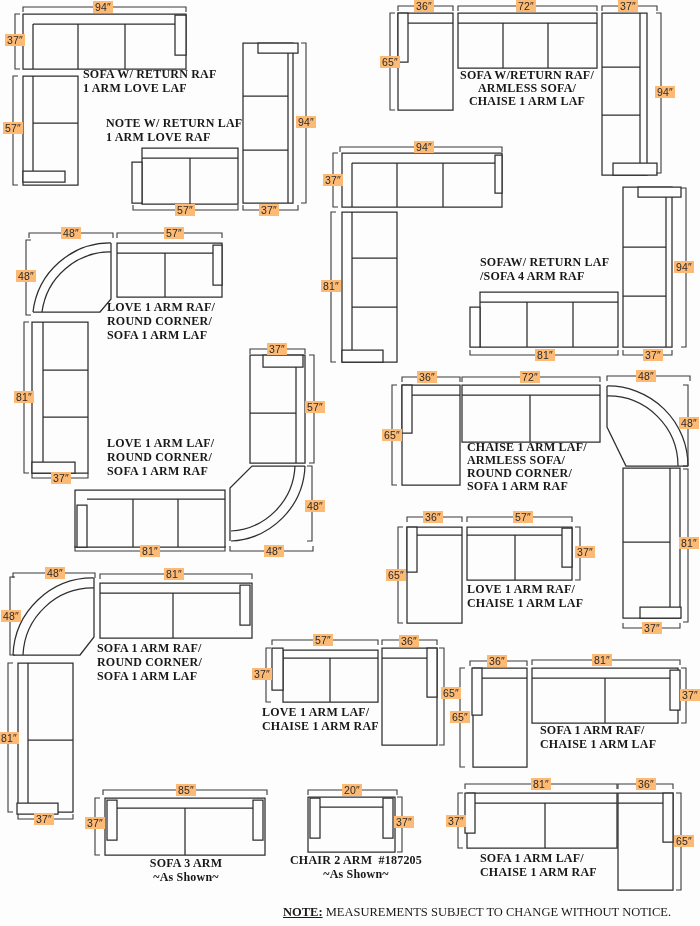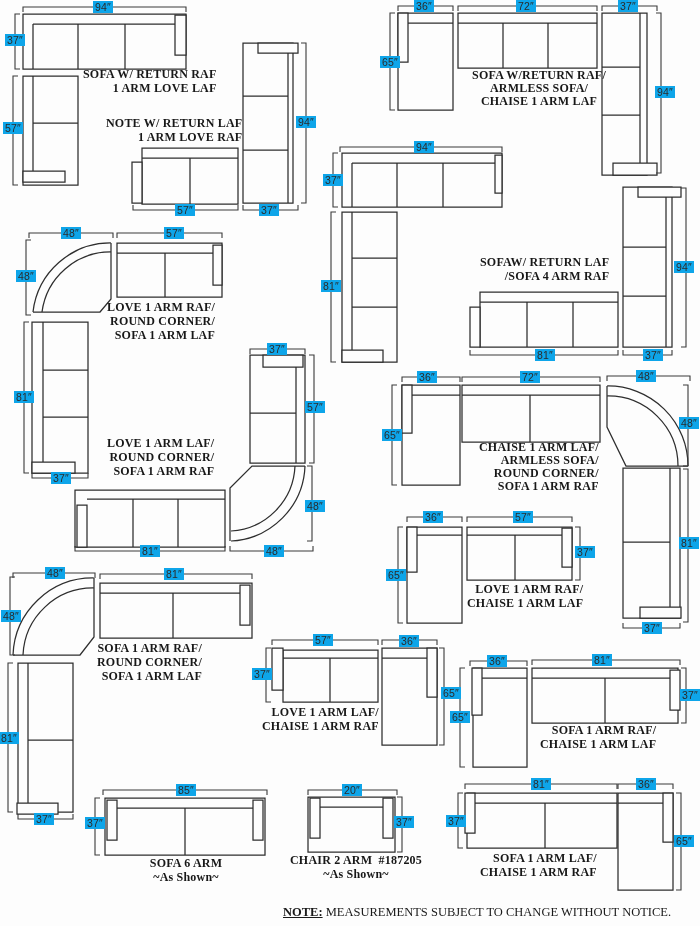--- a/index.html
+++ b/index.html
@@ -3,26 +3,26 @@
 <meta charset="utf-8">
 <style>
   html,body{margin:0;padding:0;background:#e8e8e8;}
   #sheet{position:relative;width:700px;height:926px;background:#fdfdfd;overflow:hidden;
          font-family:"Liberation Sans",sans-serif;}
   #drawing{position:absolute;left:0;top:0;}
   #drawing *{vector-effect:non-scaling-stroke;}
   .ln{fill:none;stroke:#2e2e2e;stroke-width:1.25;}
   .arm{fill:#fdfdfd;stroke:#2e2e2e;stroke-width:1.25;}
   .dim-path{fill:none;stroke:#3a3a3a;stroke-width:1.1;}
-  .dim{position:absolute;transform:translate(-50%,-50%);background:#0ea5e9;
+  .dim{position:absolute;transform:translate(-50%,-50%);background:#fdba74;
        font-size:10.5px;color:#2b2b2b;padding:0 2px;white-space:nowrap;letter-spacing:.2px;}
   .cfg-label{position:absolute;font-family:"Liberation Serif",serif;font-weight:bold;
-       font-size:12px;color:#181818;line-height:13.5px;letter-spacing:.2px;text-align:right;}
+       font-size:12px;color:#181818;line-height:13.5px;letter-spacing:.2px;}
   .cfg-label span{display:block;white-space:pre;}
-  .lh13{line-height:13px;margin-left:12px;}
+  .lh13{line-height:13px;}
   .lh14{line-height:14px;}
   .ctr{transform:translateX(-50%);text-align:center;}
   #note{position:absolute;left:283px;top:905px;font-family:"Liberation Serif",serif;
         font-size:12.5px;color:#1a1a1a;white-space:nowrap;}
   #note .note-label{font-weight:bold;text-decoration:underline;}
 </style>
 </head>
 <body>
 
 <div id="sheet">
@@ -354,21 +354,21 @@
 </div>
 <div class="cfg-label" style="left:262px;top:706px">
   <span>LOVE 1 ARM LAF/</span>
   <span>CHAISE 1 ARM RAF</span>
 </div>
 <div class="cfg-label" style="left:540px;top:724px">
   <span>SOFA 1 ARM RAF/</span>
   <span>CHAISE 1 ARM LAF</span>
 </div>
 <div class="cfg-label ctr lh14" style="left:186px;top:856px">
-  <span>SOFA 6 ARM</span>
+  <span>SOFA 3 ARM</span>
   <span>~As Shown~</span>
 </div>
 <div class="cfg-label ctr lh14" style="left:356px;top:853px">
   <span>CHAIR 2 ARM  #187205</span>
   <span>~As Shown~</span>
 </div>
 <div class="cfg-label" style="left:480px;top:852px">
   <span>SOFA 1 ARM LAF/</span>
   <span>CHAISE 1 ARM RAF</span>
 </div>

